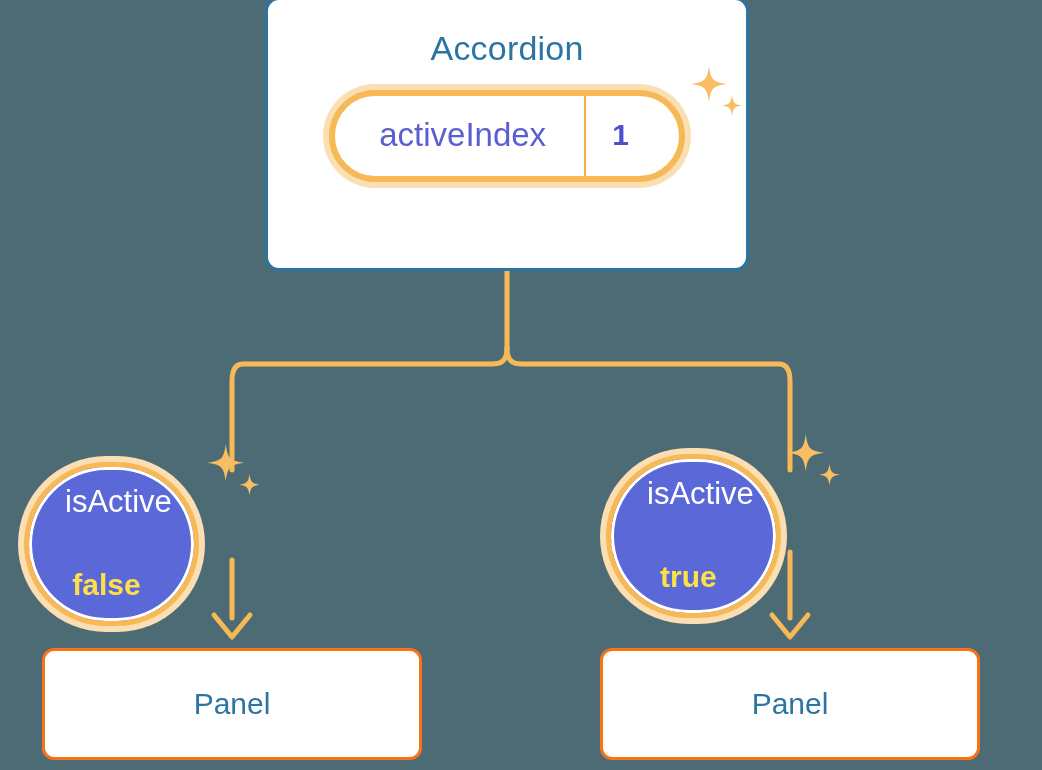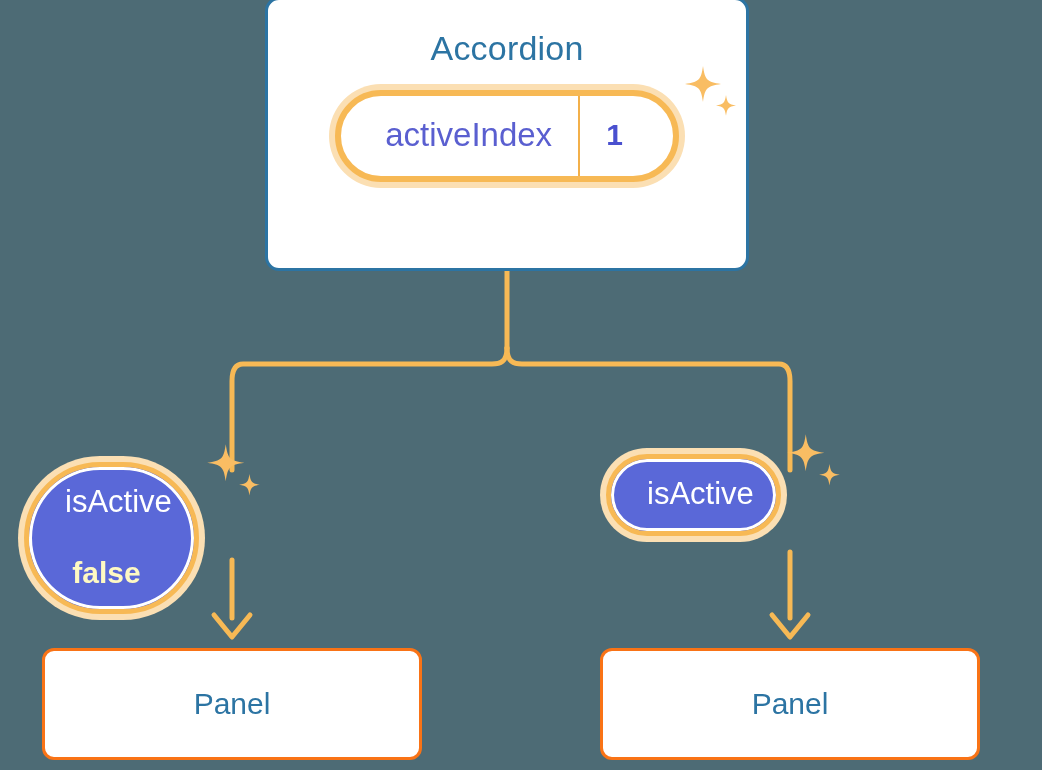--- a/index.html
+++ b/index.html
@@ -78,20 +78,21 @@
   .pill.ringed {
     background: #fbdfb3;
     padding: 6px;
   }
   .pill.ringed > .pill-ring {
     display: flex;
     align-items: stretch;
     border: 6px solid #f7b955;
     border-radius: 999px;
     overflow: hidden;
+    gap: 12px;
   }
 
   .pill-key, .pill-val {
     display: flex;
     align-items: center;
     justify-content: center;
     white-space: nowrap;
   }
 
   
@@ -119,21 +120,21 @@
     box-shadow: inset 0 0 0 3px #ffffff;
     flex-direction: column;
   }
   .pill.purple .pill-key {
     color: #ffffff;
     font-size: 31px;
     font-weight: 400;
     padding: 17px 22px 19px 36px;
   }
   .pill.purple .pill-val {
-    color: #fef9c3;
+    color: #fde047;
     font-size: 30px;
     font-weight: 700;
     padding: 17px 36px 19px 24px;
     border-left: 2px solid #ffffff;
   }
 
   
   .sparkles {
     position: absolute;
     pointer-events: none;
@@ -223,20 +224,21 @@
     <svg class="sparkles" style="right:-62px; top:-16px;" width="66" height="66" viewBox="0 0 64 64">
       <path d="M24,4 C26,18 28,20 42,22 C28,24 26,26 24,40 C22,26 20,24 6,22 C20,20 22,18 24,4 Z" fill="#f9bd63"></path>
       <path d="M47,33 C48.2,41 49.4,42.2 57,43.4 C49.4,44.6 48.2,45.8 47,53.8 C45.8,45.8 44.6,44.6 37,43.4 C44.6,42.2 45.8,41 47,33 Z" fill="#f9bd63"></path>
     </svg>
   </div>
 
   <div id="pill-right" class="pill-wrap">
     <div class="pill ringed purple">
       <div class="pill-ring">
         <div class="pill-key">isActive</div>
+        <div class="pill-val">true</div>
       </div>
     </div>
     <svg class="sparkles" style="right:-60px; top:-18px;" width="66" height="66" viewBox="0 0 64 64">
       <path d="M24,4 C26,18 28,20 42,22 C28,24 26,26 24,40 C22,26 20,24 6,22 C20,20 22,18 24,4 Z" fill="#f9bd63"></path>
       <path d="M47,33 C48.2,41 49.4,42.2 57,43.4 C49.4,44.6 48.2,45.8 47,53.8 C45.8,45.8 44.6,44.6 37,43.4 C44.6,42.2 45.8,41 47,33 Z" fill="#f9bd63"></path>
     </svg>
   </div>
 
   <div id="panel-left" class="panel-box">
     <span class="panel-label">Panel</span>

